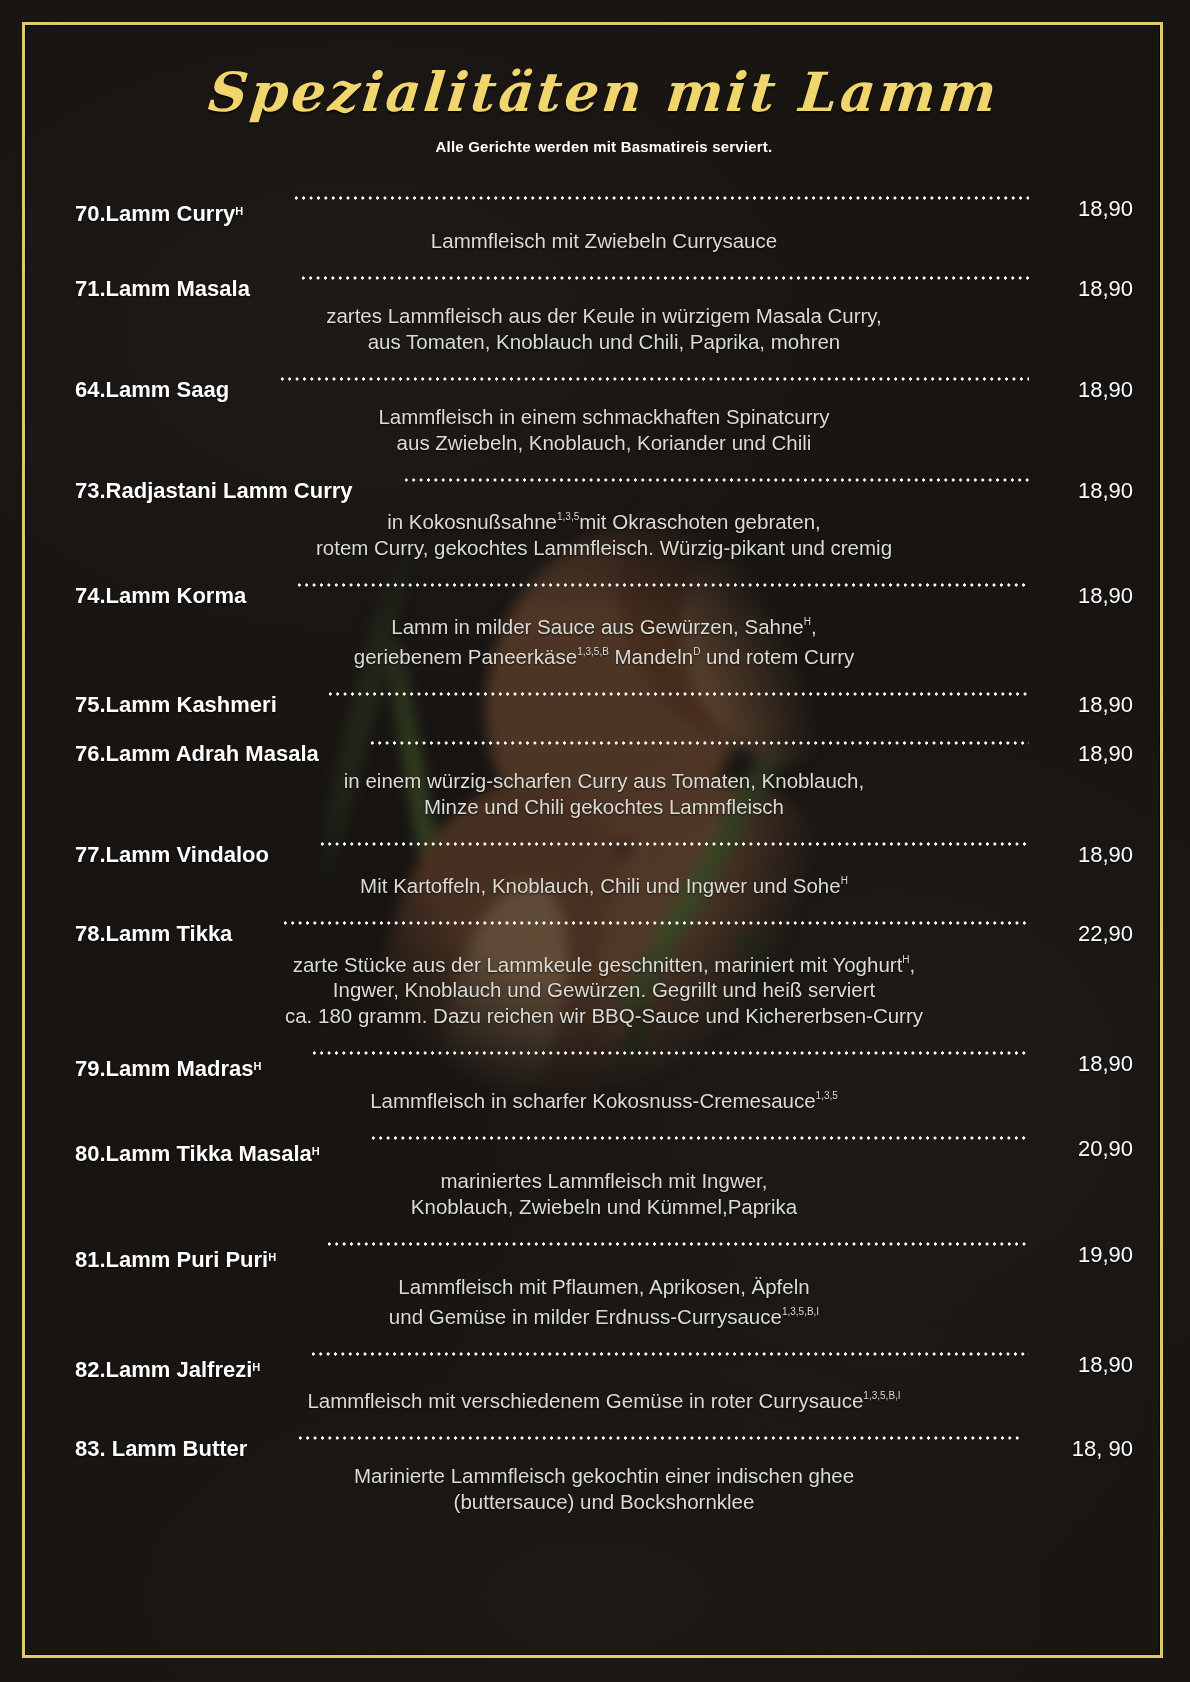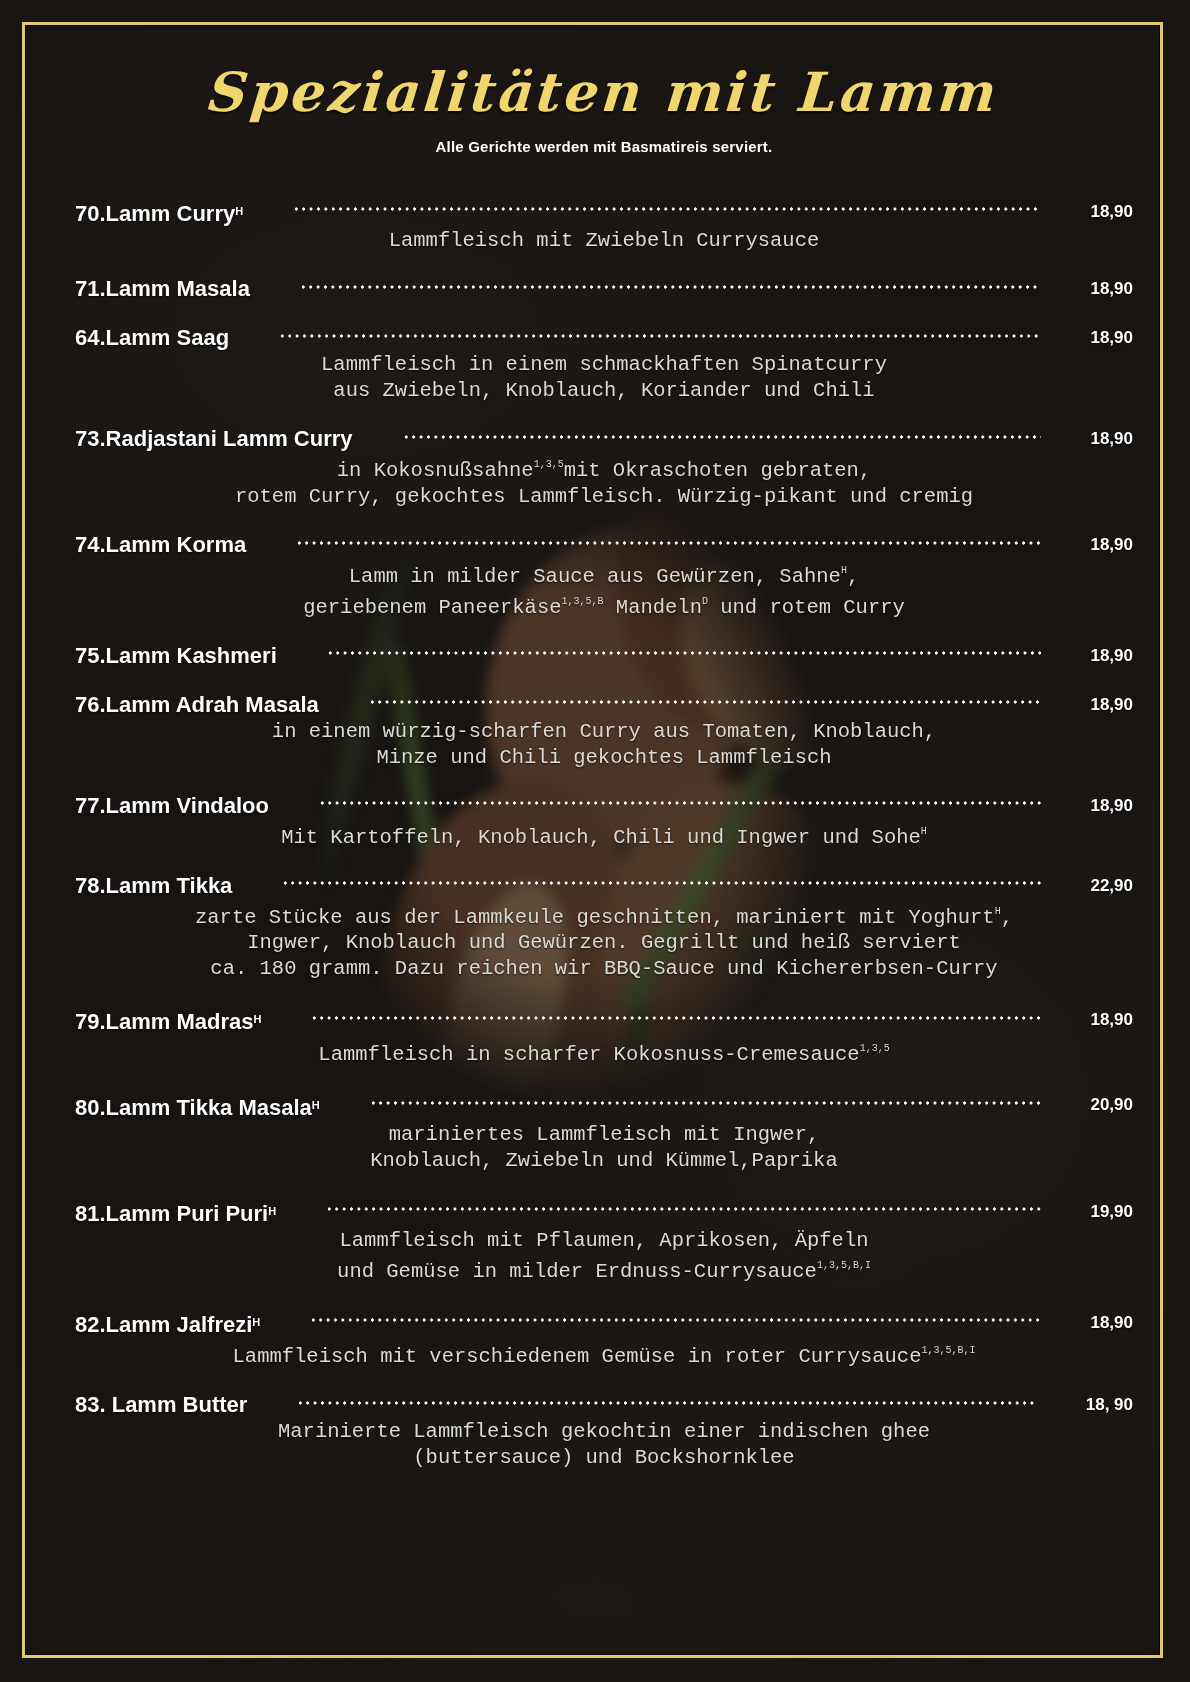--- a/index.html
+++ b/index.html
@@ -70,51 +70,50 @@
     text-align: center;
     color: #ffffff;
     font-weight: bold;
     font-size: 15px;
     letter-spacing: .2px;
   }
 
   .menu-list { position: relative; }
 
   .item { margin-bottom: 21px; }
-  .item-line { display: flex; align-items: center; line-height: 28px; gap: 46px; }
+  .item-line { display: flex; align-items: flex-start; line-height: 28px; gap: 46px; }
   .item-name {
     color: #ffffff;
     font-weight: bold;
     font-size: 22px;
     white-space: nowrap;
     text-shadow: 0 1px 2px rgba(0,0,0,.7);
   }
   .item-name sup, .item-price sup {
     font-size: 11px; font-weight: bold; position: relative; top: 2px; vertical-align: super;
   }
   .leader {
     flex: 1;
     height: 6px;
     margin: 0 3px 5px 5px;
     background-image: radial-gradient(circle at 2.2px 3px, #fff 1.45px, transparent 1.75px);
     background-size: 7.4px 6px;
     background-repeat: repeat-x;
   }
   .item-price {
     color: #ffffff;
-    font-weight: bold;
-    font-size: 17px;
+    font-weight: normal;
+    font-size: 22px;
     white-space: nowrap;
     text-shadow: 0 1px 2px rgba(0,0,0,.7);
   }
   .item-desc {
     text-align: center;
     color: #dbdbd5;
     font-size: 20.5px;
-    font-family: Liberation Mono, monospace;
   }
   .desc-line { line-height: 26px; text-shadow: 0 1px 2px rgba(0,0,0,.7); }
   .desc-line sup { font-size: 10px; position: relative; top: -1px; vertical-align: super; }
 </style>
 </head>
 <body>
 
 <div class="page">
 
   <div class="photo" aria-hidden="true">
@@ -147,20 +146,24 @@
           <div class="item-desc">
             <div class="desc-line">Lammfleisch mit Zwiebeln Currysauce</div>
           </div>
         </div>
         <div class="item">
           <div class="item-line">
             <span class="item-name">71.Lamm Masala</span>
             <span class="leader"></span>
             <span class="item-price">18,90</span>
           </div>
+          <div class="item-desc">
+            <div class="desc-line">zartes Lammfleisch aus der Keule in würzigem Masala Curry,</div>
+            <div class="desc-line">aus Tomaten, Knoblauch und Chili, Paprika, mohren</div>
+          </div>
         </div>
         <div class="item">
           <div class="item-line">
             <span class="item-name">64.Lamm Saag</span>
             <span class="leader"></span>
             <span class="item-price">18,90</span>
           </div>
           <div class="item-desc">
             <div class="desc-line">Lammfleisch in einem schmackhaften Spinatcurry</div>
             <div class="desc-line">aus Zwiebeln, Knoblauch, Koriander und Chili</div>

